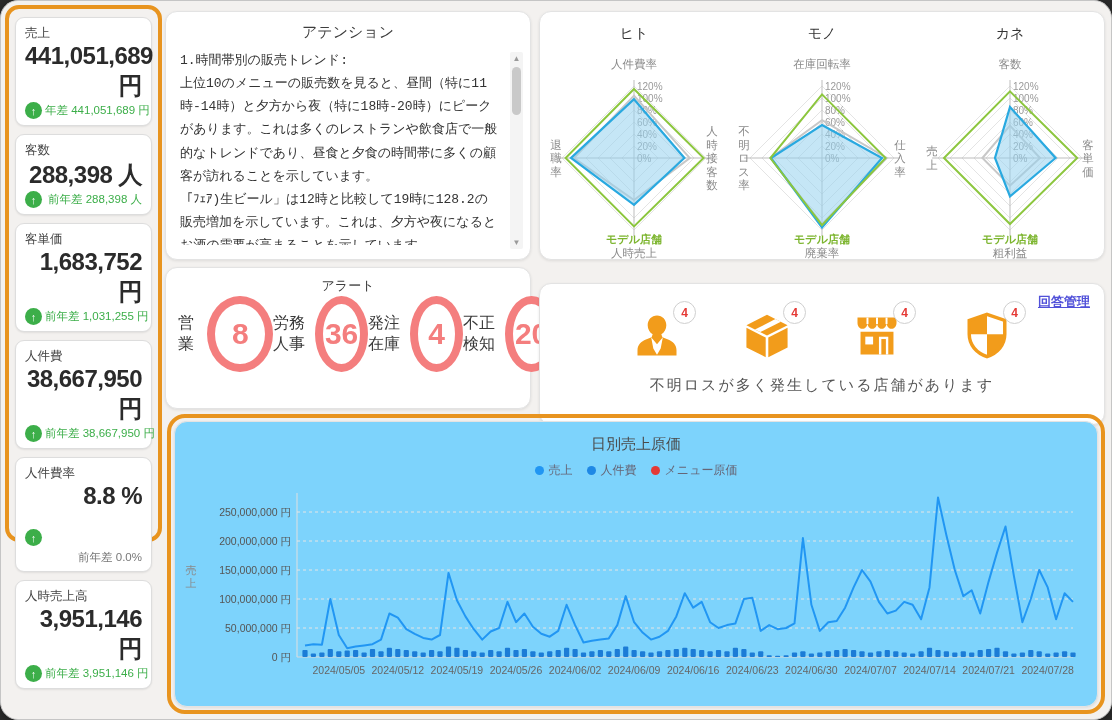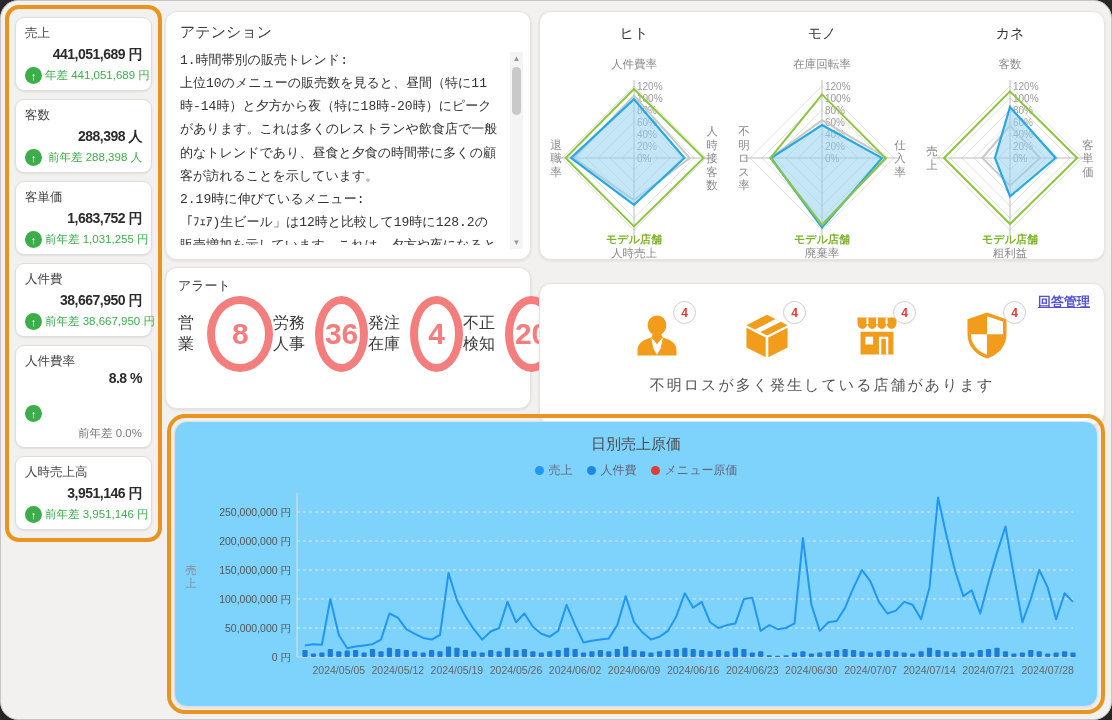--- a/index.html
+++ b/index.html
@@ -23,33 +23,33 @@
     position:absolute; left:4px; top:4px; width:157px; height:537px;
     border:4px solid #E8941F; border-radius:14px;
     padding:8px 6px; display:flex; flex-direction:column; gap:8px;
   }
   .kpi-card{
     flex:1; background:#fff; border:1px solid #ddd; border-radius:9px;
     box-shadow:0 1px 2px rgba(0,0,0,.08); padding:7px 9px 6px 9px;
     display:flex; flex-direction:column; justify-content:space-between;
   }
   .kpi-label{ font-size:12.5px; color:#444; }
-  .kpi-value{ font-size:14px; font-weight:bold; color:#2b2b2b; text-align:right; letter-spacing:-0.5px; }
+  .kpi-value{ font-size:24px; font-weight:bold; color:#2b2b2b; text-align:right; letter-spacing:-0.5px; }
   .kpi-diff{ display:flex; align-items:center; justify-content:space-between; gap:3px; }
   .up-circle{
     width:17px; height:17px; min-width:17px; border-radius:50%;
     background:#3CAE49; color:#fff; font-size:11px; font-weight:bold;
     display:inline-flex; align-items:center; justify-content:center;
   }
   .diff-text{ font-size:11.5px; text-align:right; white-space:nowrap; }
   .diff-text.green{ color:#3CAE49; }
   .diff-text.gray{ color:#777;margin-top:40px; }
   
   #attention-card{ left:164px; top:10px; width:366px; height:249px; padding:11px 14px; }
-  .panel-title{ font-size:15px; color:#3d3d3d; }
+  .panel-title{ font-size:15px; color:#3d3d3d;text-align:center; }
   #attention-text{
     margin-top:7px; height:196px; overflow:hidden; padding-right:18px;
     font-size:13px; line-height:1.78; color:#333;
   }
   #attention-text p{ margin:0;font-family:Liberation Mono, monospace; }
   .scrollbar{
     position:absolute; right:7px; top:40px; bottom:10px; width:13px;
     background:#f4f4f4; border-radius:2px; display:flex; flex-direction:column; align-items:center;
   }
   .scroll-arrow{ font-size:8px; color:#9a9a9a; line-height:13px; }
@@ -155,21 +155,20 @@
           <span class="diff-text green">前年差 3,951,146 円</span>
         </div>
       </div>
     </div>
 
   <div class="card" id="attention-card">
     <div class="panel-title">アテンション</div>
     <div id="attention-text">
         <p>1.時間帯別の販売トレンド:</p>
         <p>上位10のメニューの販売数を見ると、昼間（特に11時-14時）と夕方から夜（特に18時-20時）にピークがあります。これは多くのレストランや飲食店で一般的なトレンドであり、昼食と夕食の時間帯に多くの顧客が訪れることを示しています。</p>
-        <p>2.19時に伸びているメニュー:</p>
         <p>「ﾌｪｱ)生ビール」は12時と比較して19時に128.2の販売増加を示しています。これは、夕方や夜になるとお酒の需要が高まることを示しています。</p>
       </div>
     <div class="scrollbar">
       <div class="scroll-arrow">▲</div>
       <div class="scroll-thumb"></div>
       <div class="scroll-spacer"></div>
       <div class="scroll-arrow">▼</div>
     </div>
   </div>
 

